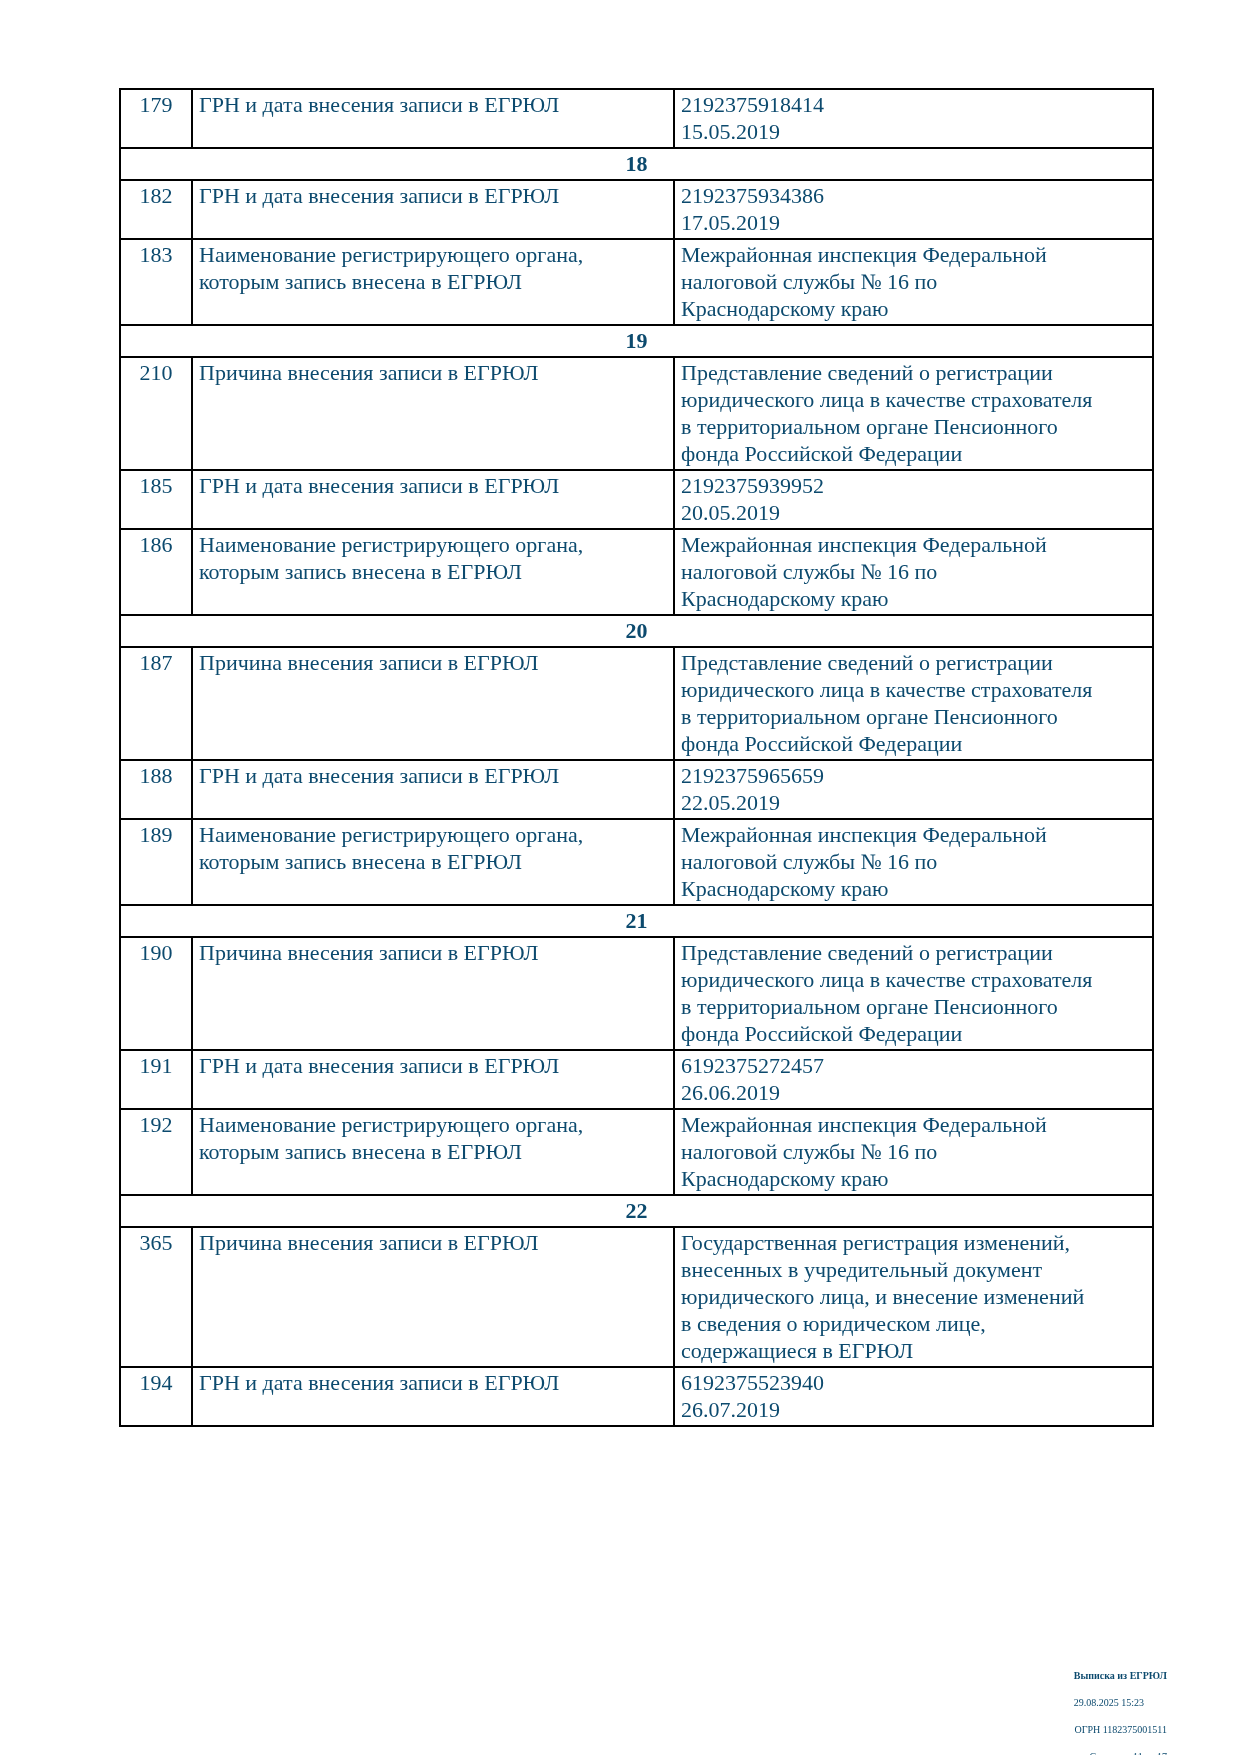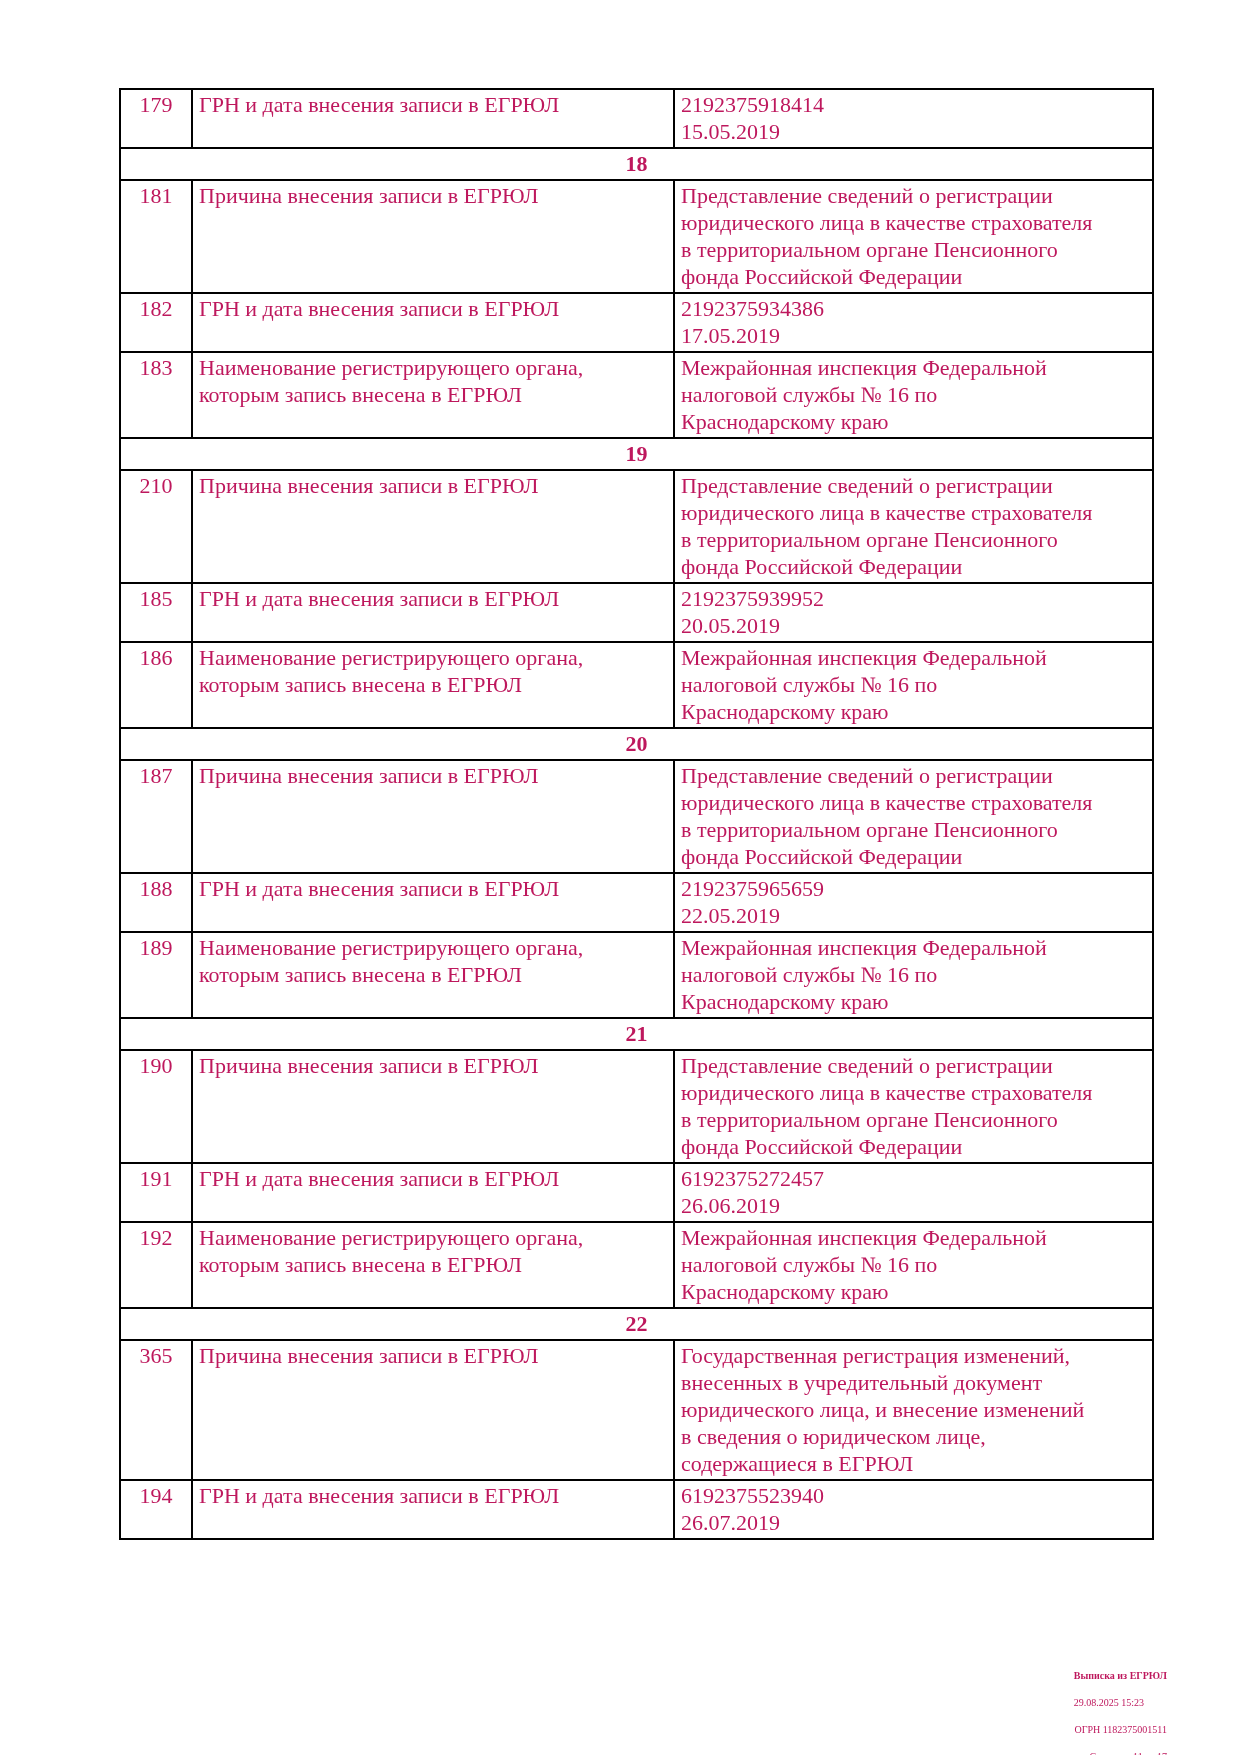--- a/index.html
+++ b/index.html
@@ -1,21 +1,21 @@
 <!DOCTYPE html>
 <html><head>
 <meta charset="utf-8">
 <style>
   html, body { margin: 0; padding: 0; }
   .page {
     position: relative;
     width: 1240px;
     height: 1755px;
     background: #ffffff;
-    color: #be185d;
+    color: #0c4a6e;
     font-family: "Liberation Serif", "DejaVu Serif", serif;
     overflow: hidden;
   }
   table.egrul {
     position: absolute;
     left: 119px;
     top: 88px;
     width: 1033px;
     border-collapse: collapse;
     table-layout: fixed;
@@ -66,25 +66,20 @@
       <col style="width:479px">
     </colgroup>
     <tbody>
         <tr>
           <td class="num-cell">179</td>
           <td class="label-cell">ГРН и дата внесения записи в ЕГРЮЛ</td>
           <td class="value-cell">2192375918414<br>15.05.2019</td>
         </tr>
         <tr>
           <td colspan="3" class="section-cell">18</td>
-        </tr>
-        <tr>
-          <td class="num-cell">181</td>
-          <td class="label-cell">Причина внесения записи в ЕГРЮЛ</td>
-          <td class="value-cell">Представление сведений о регистрации<br>юридического лица в качестве страхователя<br>в территориальном органе Пенсионного<br>фонда Российской Федерации</td>
         </tr>
         <tr>
           <td class="num-cell">182</td>
           <td class="label-cell">ГРН и дата внесения записи в ЕГРЮЛ</td>
           <td class="value-cell">2192375934386<br>17.05.2019</td>
         </tr>
         <tr>
           <td class="num-cell">183</td>
           <td class="label-cell">Наименование регистрирующего органа, которым запись внесена в ЕГРЮЛ</td>
           <td class="value-cell">Межрайонная инспекция Федеральной<br>налоговой службы № 16 по<br>Краснодарскому краю</td>

